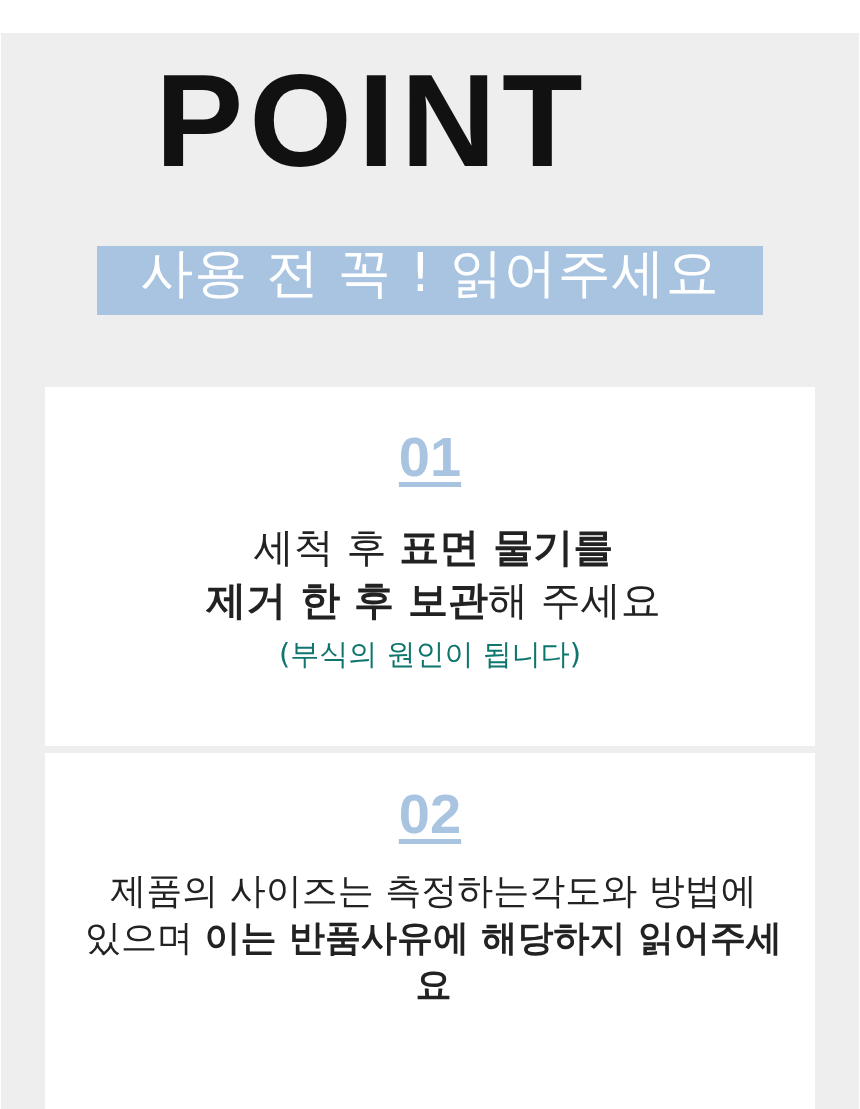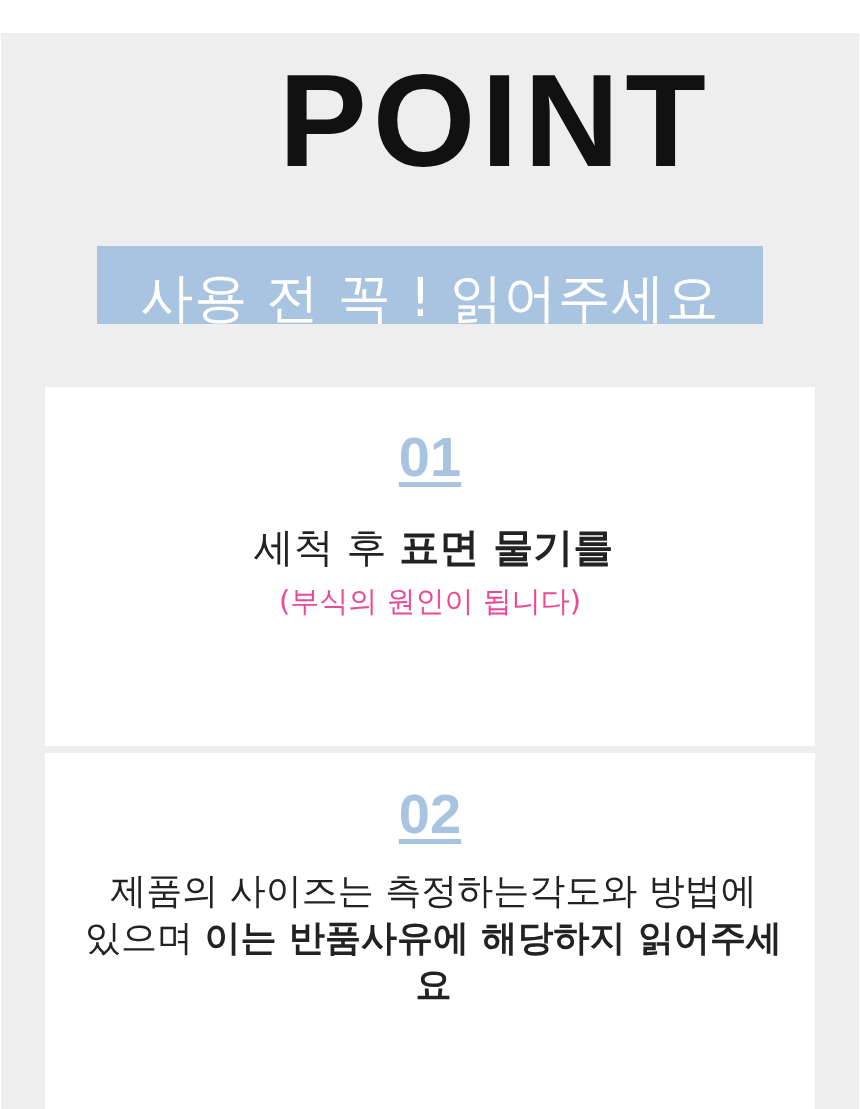--- a/index.html
+++ b/index.html
@@ -24,40 +24,40 @@
     position: absolute;
     left: 1px;
     top: 33px;
     width: 858px;
     height: 1076px;
     background: #eeeeee;
     box-sizing: border-box;
   }
   .title {
     position: absolute;
-    left: 0;
+    left: 16px;
     top: 55px;
     width: 712px;
-    text-align: right;
+    text-align: center;
     font-size: 132px;
     font-weight: bold;
     letter-spacing: 6px;
     color: #111111;
     line-height: 1;
     font-family: "Liberation Sans", sans-serif;
   }
   .subtitle-wrap {
     position: absolute;
     left: 97px;
     top: 246px;
     width: 666px;
-    height: 78px;
+    height: 69px;
     background: #a8c4e0;
     display: flex;
-    align-items: flex-end;
+    align-items: flex-start;
     justify-content: center;
   }
   .subtitle {
     font-size: 53px;
     font-weight: 500;
     color: #ffffff;
     letter-spacing: 1px;
     font-family: "DejaVu Sans", sans-serif;
     line-height: 1;
   }
@@ -94,21 +94,21 @@
     margin-top: 36px;
     font-size: 40px;
     line-height: 1.33;
     font-weight: 400;
   }
   .card-1 .body-text b { font-weight: bold; }
   .note {
     margin-top: 8px;
     text-align: center;
     font-size: 29px;
-    color: #ec4899;
+    color: #0f766e;
     font-family: "DejaVu Sans", sans-serif;
   }
   .card-2 .body-text {
     margin-top: 26px;
     font-size: 36px;
     line-height: 1.3;
     font-weight: 400;
     padding: 0 26px;
   }
   .card-2 .body-text b { font-weight: bold; }
@@ -125,20 +125,23 @@
   <div class="subtitle-wrap">
     <div class="subtitle">사용 전 꼭 ! 읽어주세요</div>
   </div>
 
   <div class="card card-1">
     <div class="num">01</div>
     <div class="body-text">
       <span class="line">
         <span>세척 후 </span><b>표면 물기를</b><span></span>
       </span>
+      <span class="line">
+        <span></span><b>제거 한 후 보관</b><span>해 주세요</span>
+      </span>
     </div>
     <div class="note">(부식의 원인이 됩니다)</div>
   </div>
 
   <div class="card card-2">
     <div class="num">02</div>
     <div class="body-text">
       <span class="line">
         <span>제품의 사이즈는 측정하는각도와 방법에</span>
       </span>

